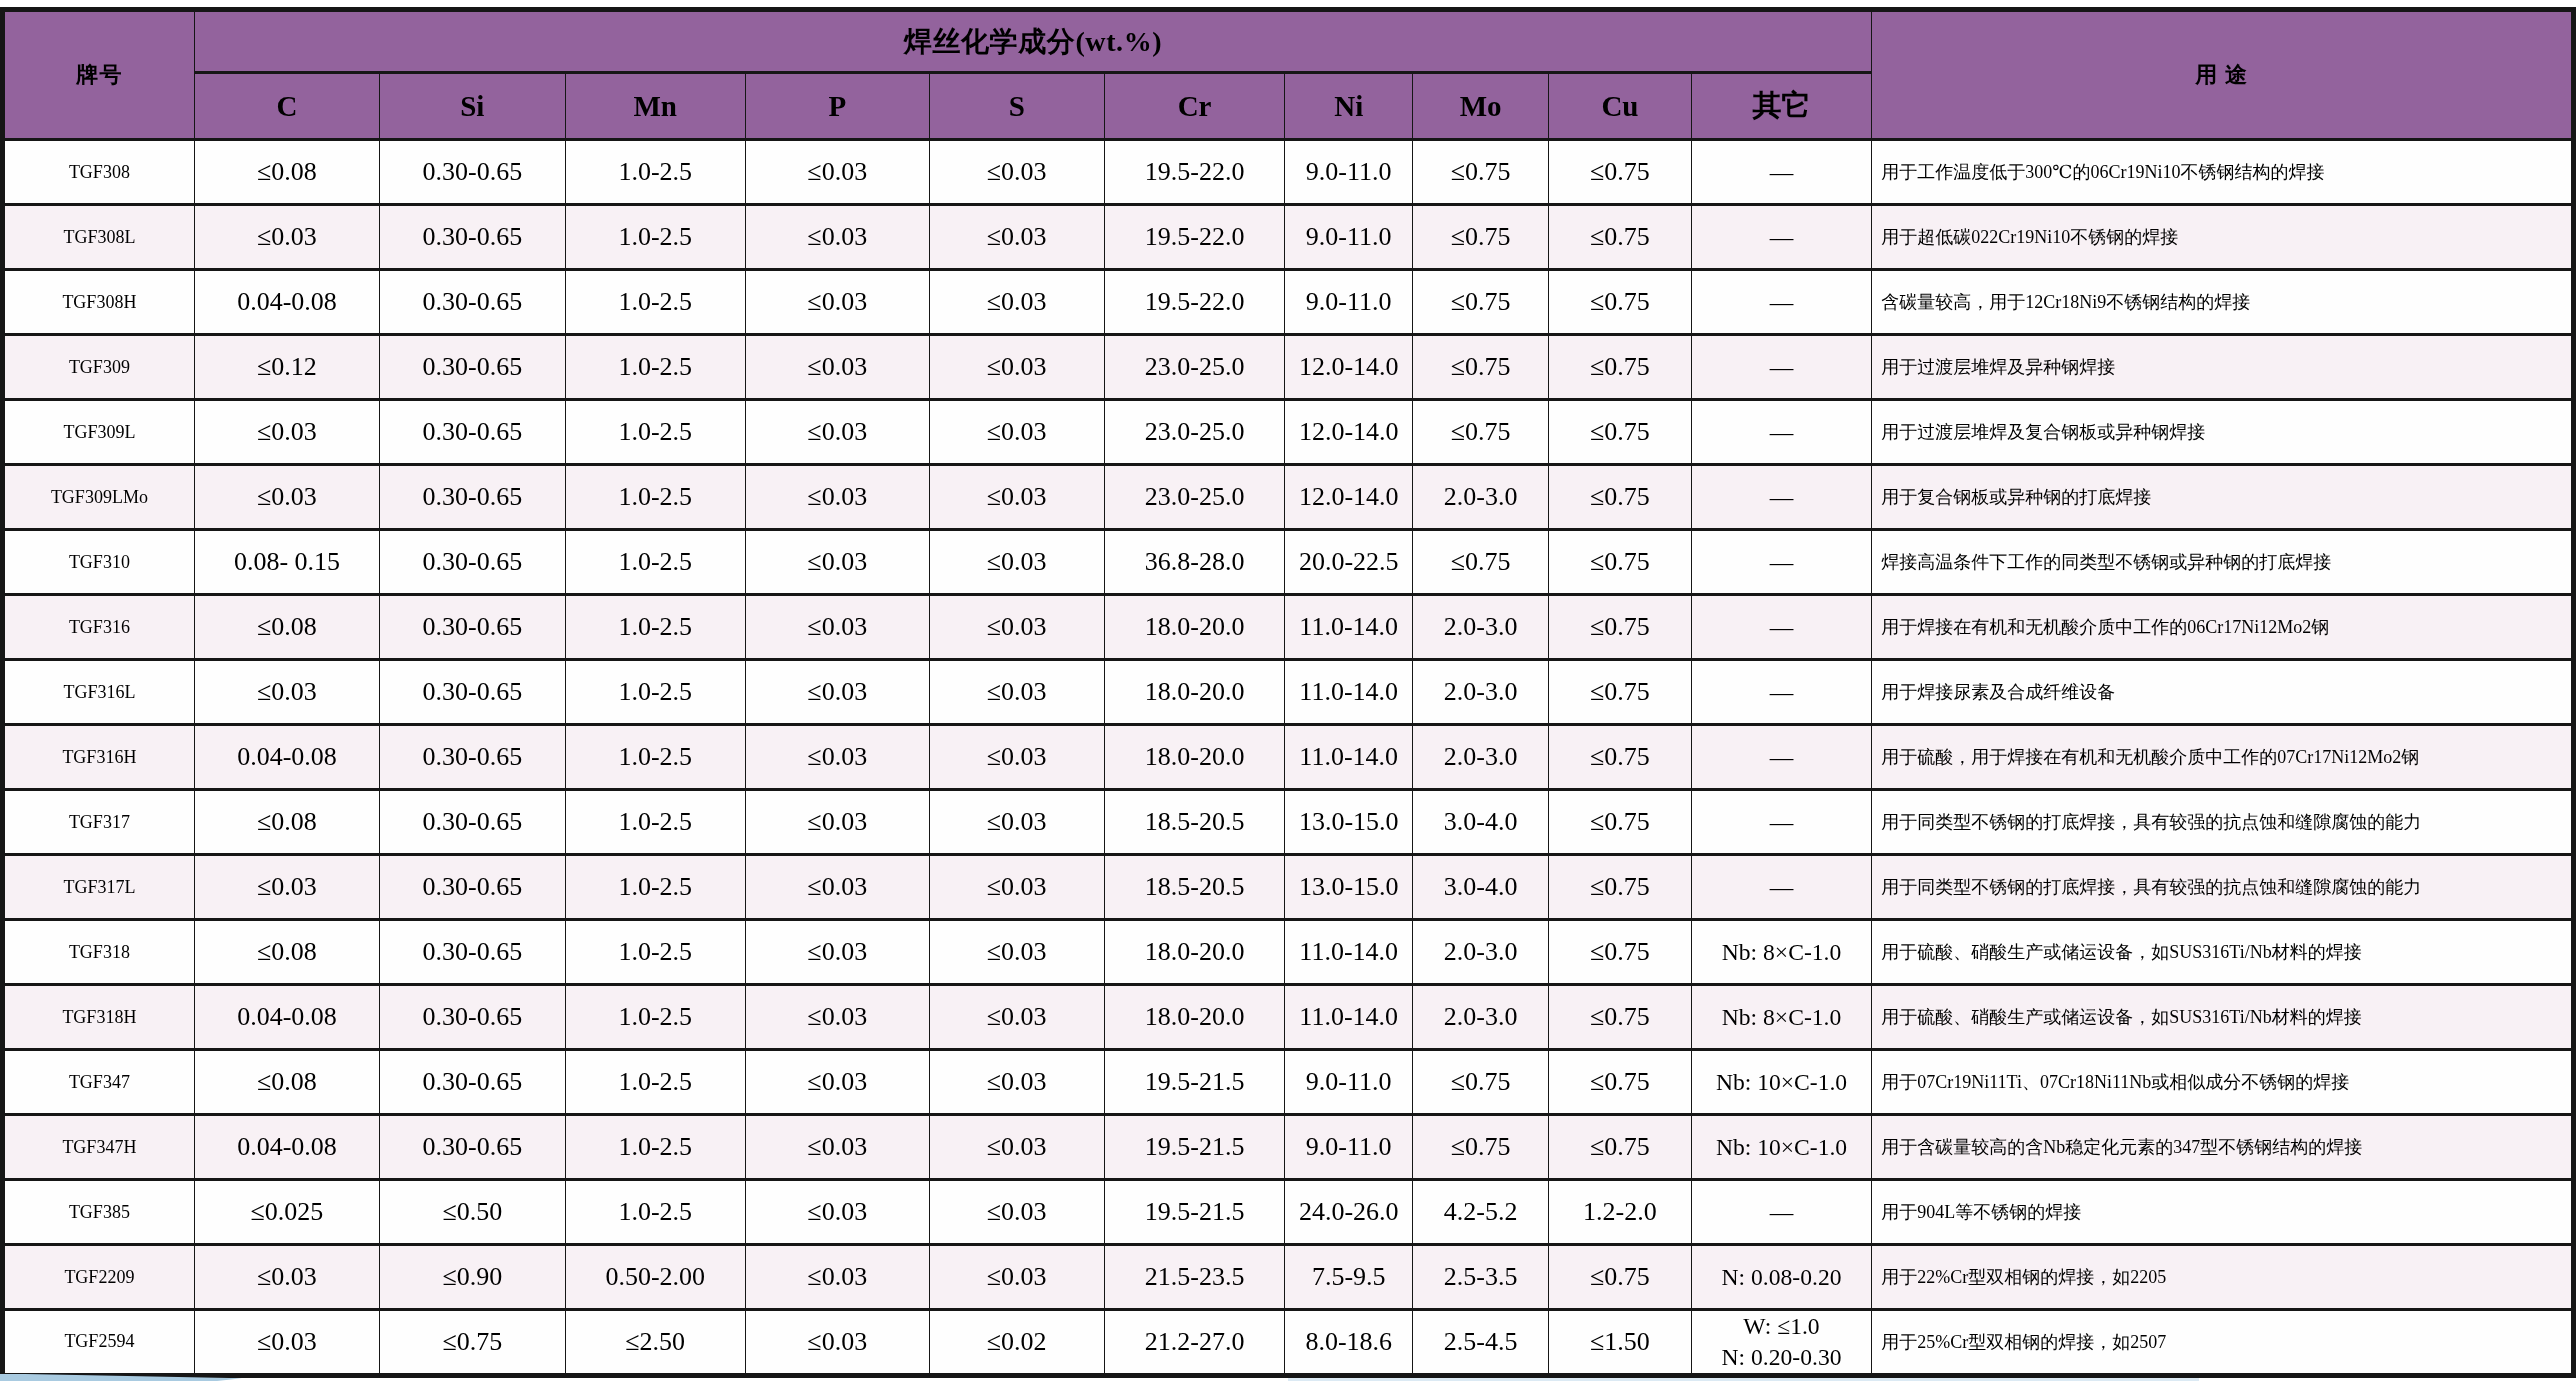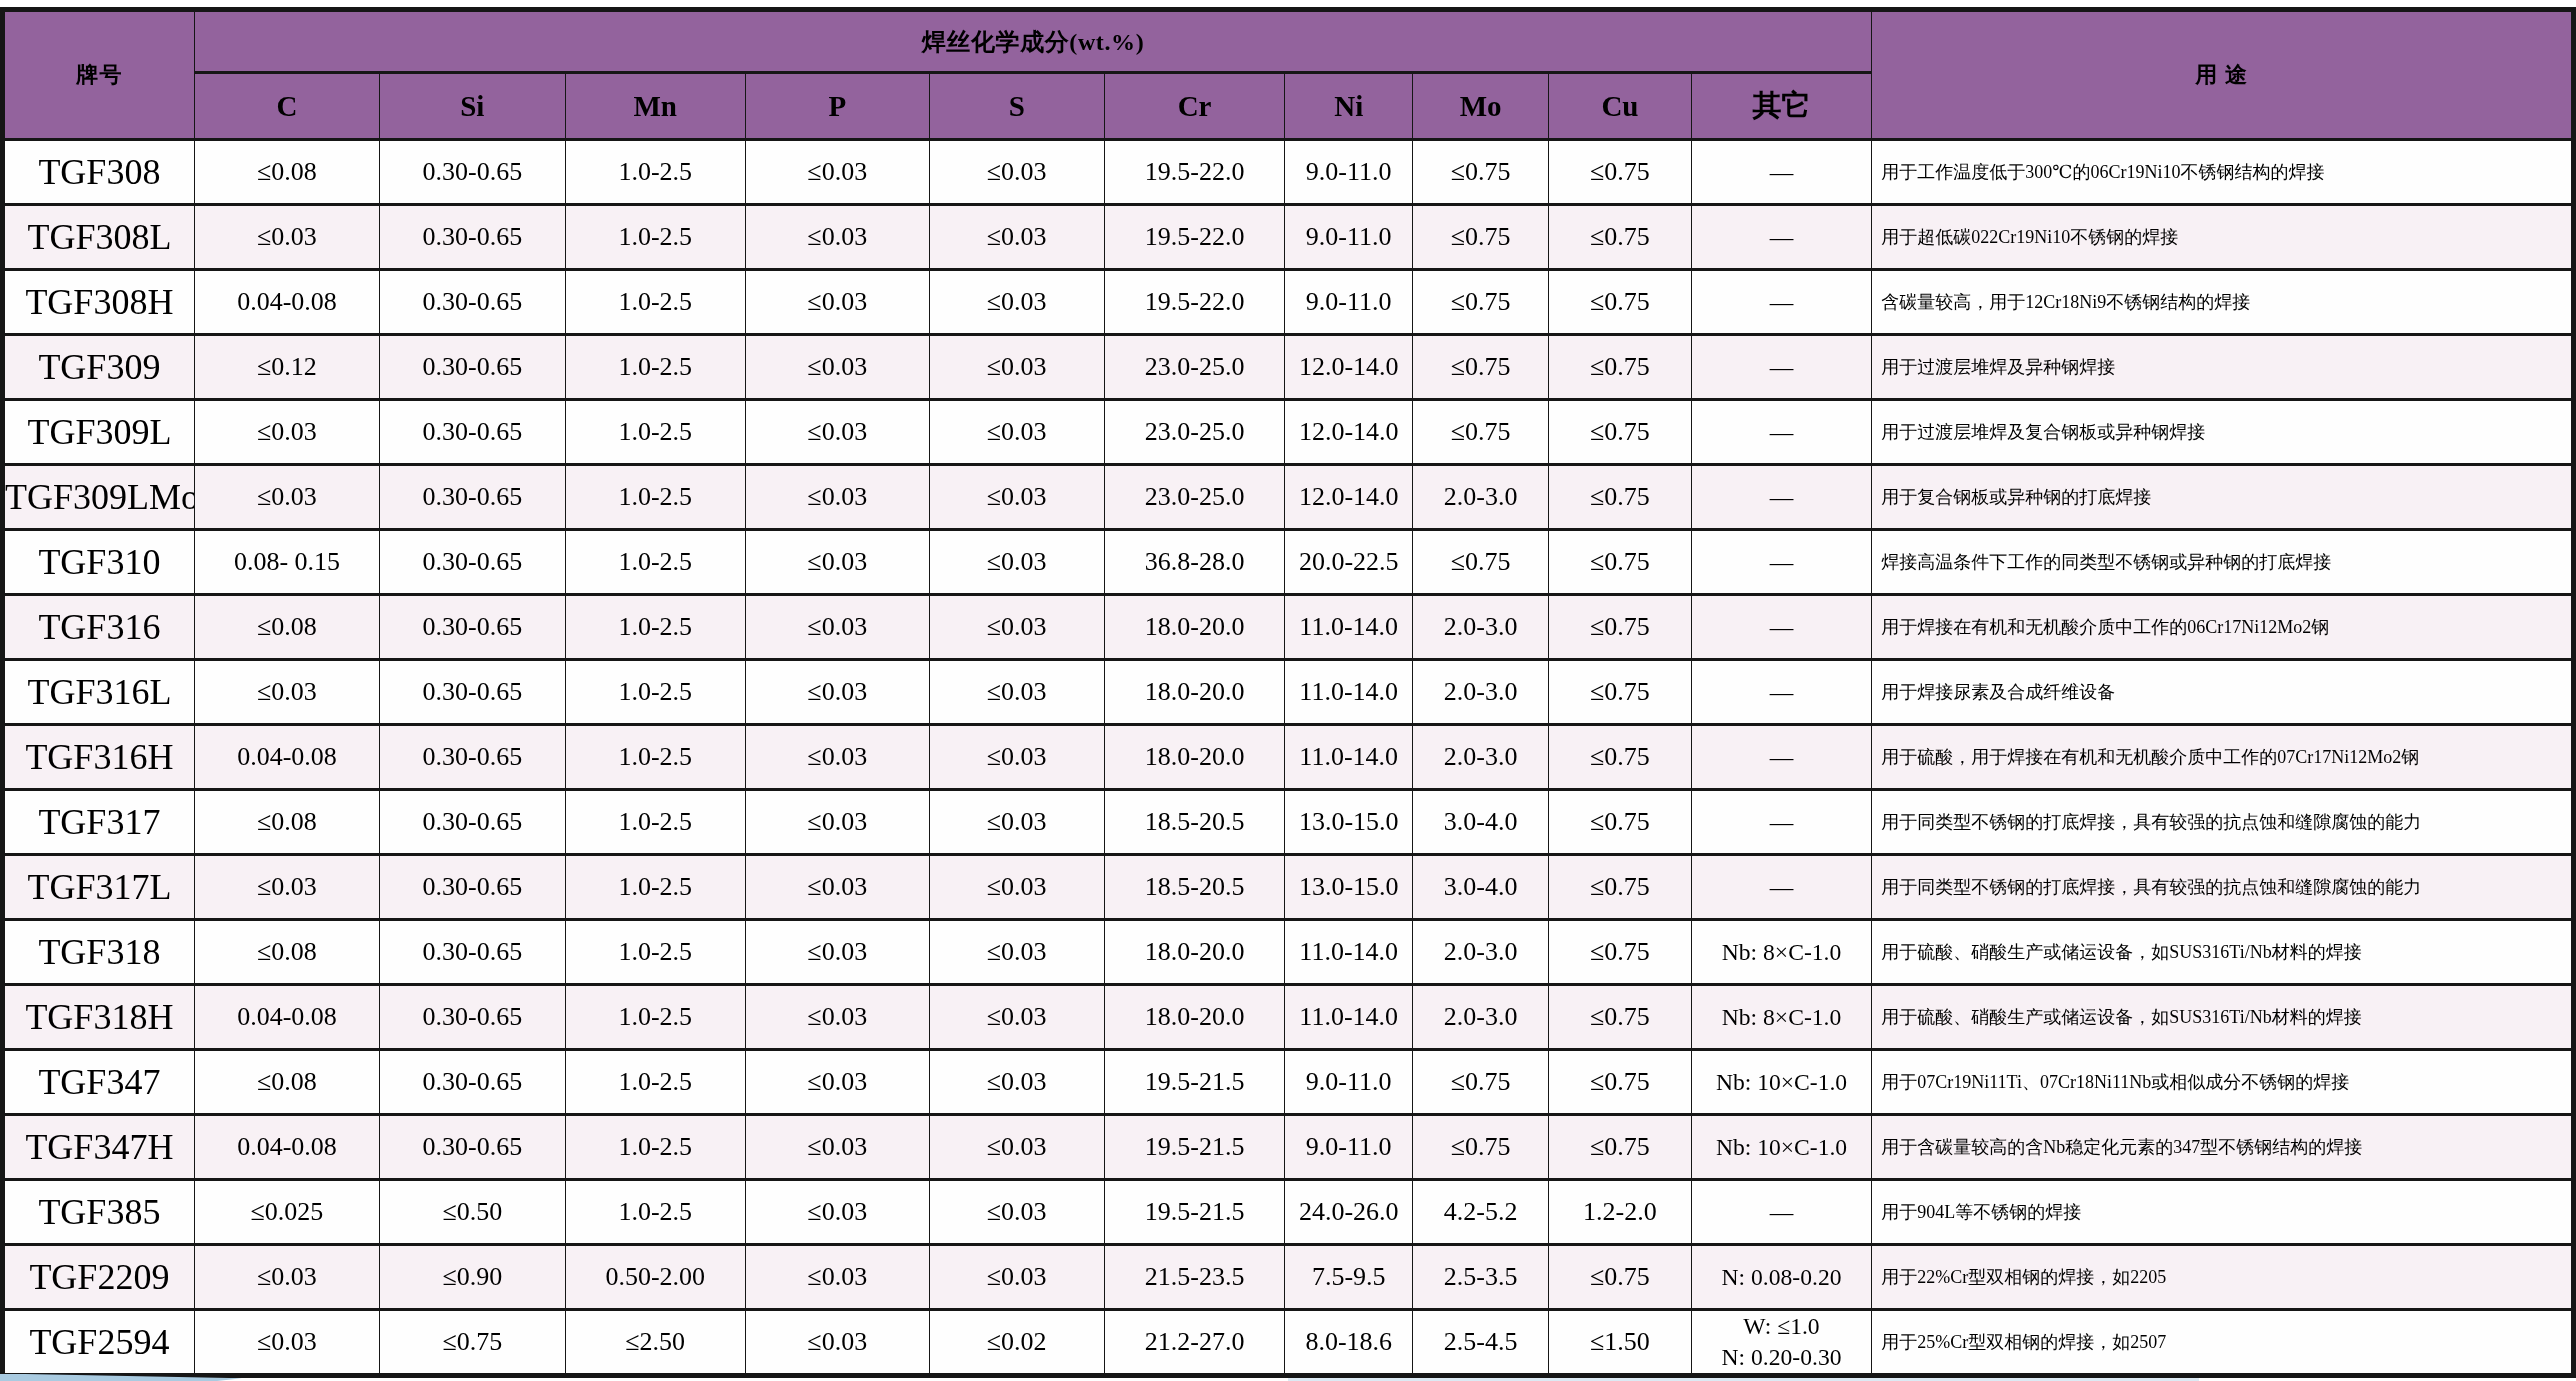--- a/index.html
+++ b/index.html
@@ -37,39 +37,39 @@
     text-align: center;
     padding: 0;
   }
   thead th {
     background: #93639D;
     font-weight: bold;
     font-size: 29px;
   }
   thead tr.group-row { height: 63px; }
   thead tr.element-row { height: 67px; }
-  thead th.group-header { font-size: 24px; letter-spacing: 0.6px; }
+  thead th.group-header { font-size: 28px; letter-spacing: 0.6px; }
   thead th.grade-header, thead th.usage-header { font-size: 22px; letter-spacing: 1.1px; }
   tbody tr { height: 65px; }
   tbody tr:nth-child(odd)  td { background: #fefefe; }
   tbody tr:nth-child(even) td { background: #F8F1F5; }
   td { font-size: 26px; }
   td.usage {
     text-align: left;
     padding-left: 9px;
     padding-right: 5.6px;
     font-size: 18px;
     line-height: 1.25;
   }
   td.other {
     font-size: 23.6px;
     white-space: pre-line;
     line-height: 1.3;
   }
-  td.grade { font-size: 36px; }
+  td.grade { font-size: 18px; }
   
   .artifact-left {
     position: absolute;
     left: 0;
     bottom: 0;
     width: 242px;
     height: 8.4px;
     background: #A9CBE1;
     clip-path: polygon(0 0, 100% 55%, 86% 100%, 0 100%);
   }

